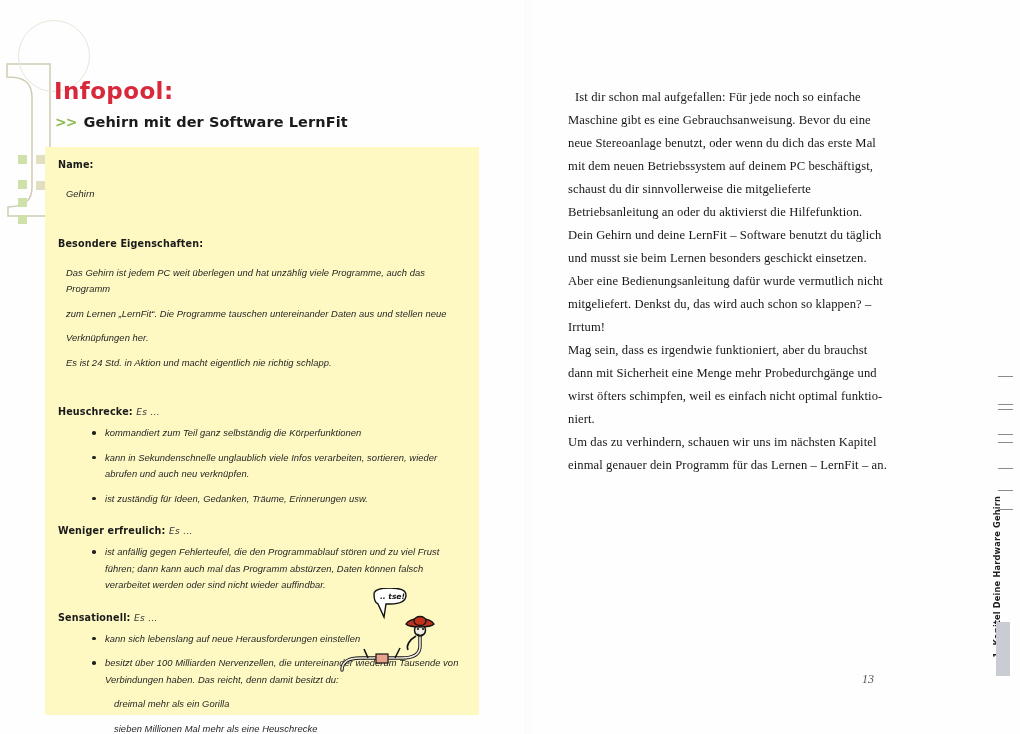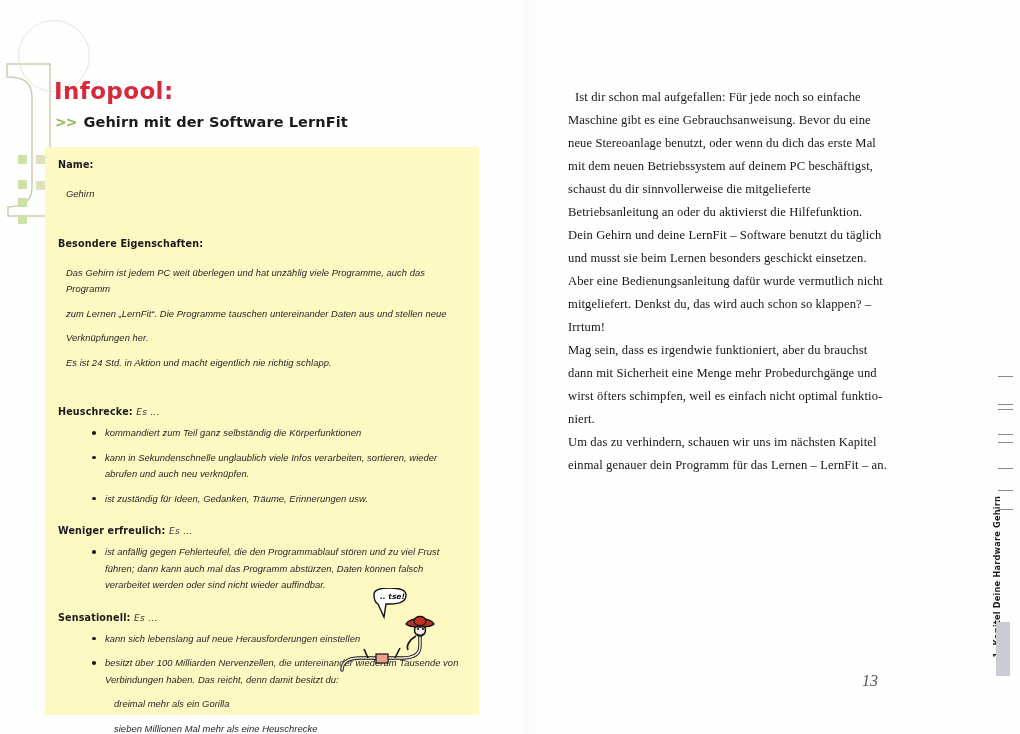--- a/index.html
+++ b/index.html
@@ -161,21 +161,21 @@
     letter-spacing: 0.1px;
   }
   #right-column p.indent-first { text-indent: 7px; }
 
   
   #page-number {
     position: absolute;
     left: 862px; top: 672px;
     font-family: "Liberation Serif", serif;
     font-style: italic;
-    font-size: 16px;
+    font-size: 12px;
     color: #58585a;
   }
 
   
   #edge-marks {
     position: absolute;
     left: 998px; top: 376px;
     width: 16px; height: 140px;
   }
   .edge-dash {

